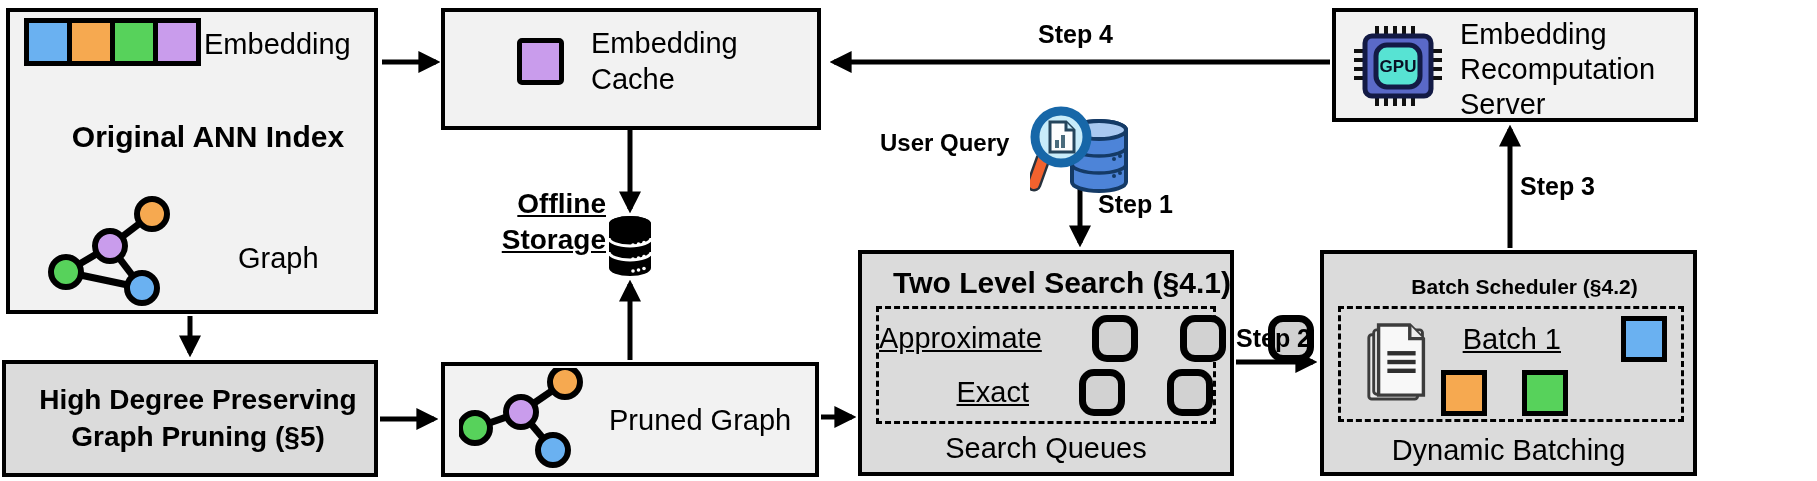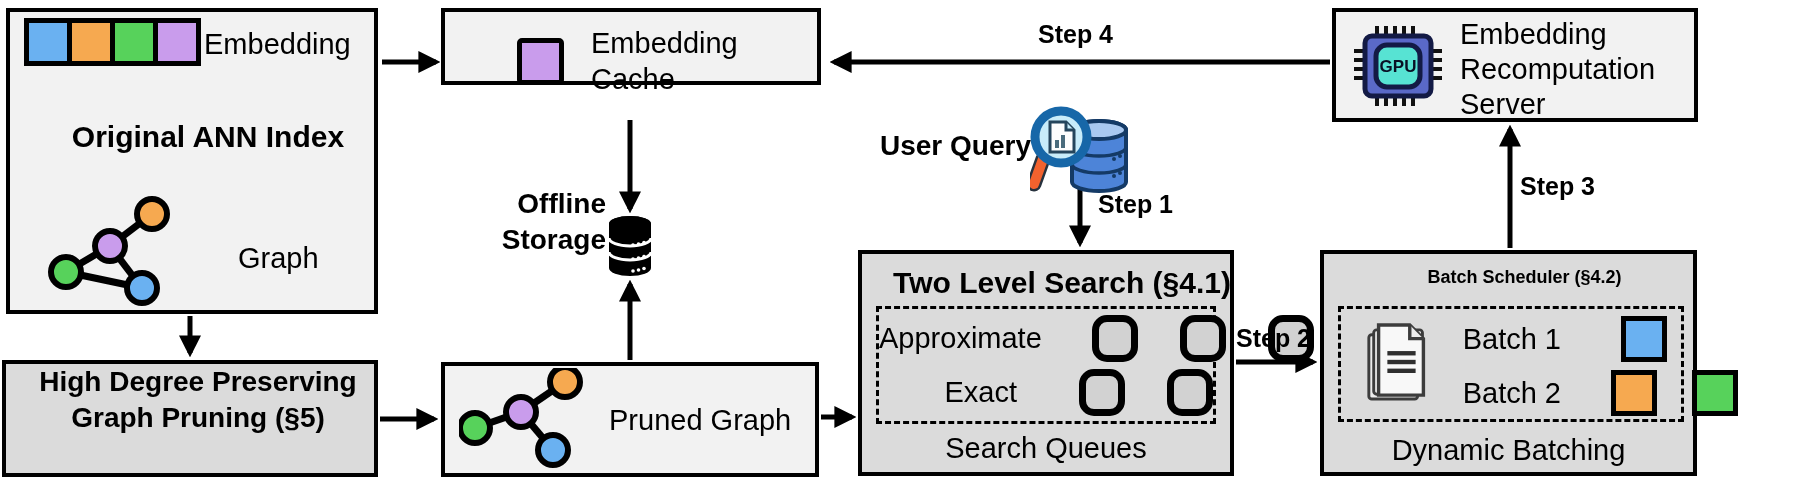--- a/index.html
+++ b/index.html
@@ -10,33 +10,33 @@
   .canvas{position:relative;width:1817px;height:481px;background:#fff;overflow:hidden;
           font-family:"Liberation Sans","DejaVu Sans",sans-serif;color:#000;}
   .arrows{position:absolute;left:0;top:0;z-index:1;}
   .box{position:absolute;border:4px solid #000;box-sizing:border-box;z-index:2;}
   .light{background:var(--boxlight);}
   .dark{background:var(--boxdark);}
   .lbl{position:absolute;font-size:29px;line-height:1.25;white-space:nowrap;z-index:3;}
   .wrap{white-space:normal;}
   .bold{font-weight:bold;margin-left:16px;}
   .center{text-align:center;}
-  .right{text-align:right;}
+  .right{text-align:right;text-decoration:underline;}
   .step{position:absolute;font-weight:bold;font-size:25px;white-space:nowrap;z-index:6;}
   .estrip{position:absolute;display:flex;gap:5px;padding:5px;background:#000;}
   .esq{width:38px;height:38px;}
   .csq{position:absolute;width:47px;height:47px;border:5px solid #000;border-radius:5px;
        background:var(--purple);box-sizing:border-box;}
   .dashed{position:absolute;border:3px dashed #000;box-sizing:border-box;}
   .row{position:absolute;display:flex;align-items:center;height:48px;gap:40px;}
   .qsq{width:46px;height:47px;border:7px solid #000;border-radius:15px;background:var(--qsq);
        box-sizing:border-box;margin-left:2px;flex:0 0 auto;}
   .bsq{width:46px;height:46px;border:5px solid #000;box-sizing:border-box;flex:0 0 auto;}
   .icon{position:absolute;z-index:3;}
-  .flexc{display:flex;align-items:flex-start;justify-content:center;height:100%;width:100%;}
+  .flexc{display:flex;align-items:center;justify-content:center;height:100%;width:100%;}
 </style>
 </head>
 <body>
 
 <div class="canvas">
 
   <svg class="arrows" width="1817" height="481" viewBox="0 0 1817 481">
     <defs>
       <marker id="ah" viewBox="0 0 10 10" refX="8" refY="5" markerWidth="4.4" markerHeight="4.4" orient="auto-start-reverse" markerUnits="strokeWidth">
         <path d="M0,0 L10,5 L0,10 Z" fill="#000"></path>
@@ -81,21 +81,21 @@
     </svg>
     <div class="lbl" style="left:228px;top:228px">Graph</div>
   </div>
 
   <div class="box dark" style="left:2px;top:360px;width:376px;height:117px">
     <div class="flexc">
       <div class="lbl wrap bold center" style="position:static;width:330px;font-size:28px;line-height:1.3">High Degree Preserving Graph Pruning (§5)</div>
     </div>
   </div>
 
-  <div class="box light" style="left:441px;top:8px;width:380px;height:77px">
+  <div class="box light" style="left:441px;top:8px;width:380px;height:122px">
     <div class="csq" style="left:72px;top:26px"></div>
     <div class="lbl wrap" style="left:146px;top:13px;width:210px">Embedding Cache</div>
   </div>
 
   <div class="lbl wrap bold right" style="left:458px;top:186px;width:132px;font-size:28px;line-height:1.3">Offline Storage</div>
   <svg class="icon" style="left:604px;top:214px" width="52" height="64" viewBox="0 0 52 64">
     <path d="M5,10 a21,8 0 0 1 42,0 v44 a21,8 0 0 1 -42,0 z" fill="#000"></path>
     <ellipse cx="26" cy="10" rx="21" ry="8" fill="#000"></ellipse>
     <path d="M5,24 a21,8 0 0 0 42,0" fill="none" stroke="#fff" stroke-width="3"></path>
     <path d="M5,38 a21,8 0 0 0 42,0" fill="none" stroke="#fff" stroke-width="3"></path>
@@ -122,21 +122,21 @@
       <g stroke="#000" stroke-width="6">
         <circle cx="16" cy="60" r="15" fill="var(--green)"></circle>
         <circle cx="62" cy="44" r="15" fill="var(--purple)"></circle>
         <circle cx="106" cy="14" r="15" fill="var(--orange)"></circle>
         <circle cx="94" cy="82" r="15" fill="var(--blue)"></circle>
       </g>
     </svg>
     <div class="lbl" style="left:164px;top:36px">Pruned Graph</div>
   </div>
 
-  <div class="lbl bold" style="left:864px;top:128px;font-size:28px;z-index:6">User Query</div>
+  <div class="lbl bold" style="left:864px;top:128px;font-size:24px;z-index:6">User Query</div>
   <svg class="icon" style="left:1030px;top:102px;z-index:6" width="104" height="100" viewBox="0 0 104 100">
     <g>
       <path d="M42,28 a27,9 0 0 1 54,0 v52 a27,9 0 0 1 -54,0 z" fill="#4D84D8" stroke="#143A66" stroke-width="4"></path>
       <path d="M42,45 a27,9 0 0 0 54,0" fill="none" stroke="#143A66" stroke-width="3.5"></path>
       <path d="M42,62 a27,9 0 0 0 54,0" fill="none" stroke="#143A66" stroke-width="3.5"></path>
       <ellipse cx="69" cy="28" rx="27" ry="9" fill="#A9C8F0" stroke="#143A66" stroke-width="4"></ellipse>
       <g fill="#143A66">
         <circle cx="84" cy="57" r="2"></circle>
           <circle cx="90" cy="54" r="2"></circle>
         <circle cx="84" cy="74" r="2"></circle>
@@ -159,48 +159,47 @@
   <div class="box dark" style="left:858px;top:250px;width:376px;height:226px">
     <div class="lbl bold center" style="left:0;top:10px;width:100%;font-size:30px">Two Level Search (§4.1)</div>
     <div class="dashed" style="left:14px;top:52px;width:340px;height:118px">
       <div class="row" style="left:0;top:5px;width:100%">
         <div class="lbl right" style="position:static;width:186px;margin-right:8px">Approximate</div>
         <div class="qsq"></div>
         <div class="qsq"></div>
         <div class="qsq"></div>
       </div>
       <div class="row" style="left:0;top:59px;width:100%">
-        <div class="lbl right" style="position:static;width:186px;margin-right:20px">Exact</div>
+        <div class="lbl right" style="position:static;width:186px;margin-right:8px">Exact</div>
         <div class="qsq"></div>
         <div class="qsq"></div>
       </div>
     </div>
     <div class="lbl center" style="left:0;top:176px;width:100%">Search Queues</div>
   </div>
 
   <div class="box dark" style="left:1320px;top:250px;width:377px;height:226px">
-    <div class="lbl bold center" style="left:0;top:12px;width:100%;font-size:18px">Batch Scheduler (§4.2)</div>
+    <div class="lbl bold center" style="left:0;top:20px;width:100%;font-size:21px">Batch Scheduler (§4.2)</div>
     <div class="dashed" style="left:14px;top:52px;width:346px;height:116px">
       <svg class="icon" style="left:22px;top:10px" width="76" height="88" viewBox="0 0 78 90">
         <rect x="6" y="16" width="50" height="66" rx="3" fill="#ECECEC" stroke="#3C3C3C" stroke-width="3"></rect>
         <rect x="11" y="11" width="50" height="66" rx="3" fill="#F2F2F2" stroke="#3C3C3C" stroke-width="3"></rect>
         <path d="M16,6 h32 l14,14 v58 h-46 z" fill="#F8F8F8" stroke="#3C3C3C" stroke-width="3.5"></path>
         <path d="M48,6 v14 h14" fill="#ECECEC" stroke="#3C3C3C" stroke-width="3.5"></path>
         <g stroke="#2F2F2F" stroke-width="4.5">
           <line x1="25" y1="35" x2="54" y2="35"></line>
           <line x1="25" y1="44" x2="54" y2="44"></line>
           <line x1="25" y1="53" x2="54" y2="53"></line>
         </g>
       </svg>
       <div class="row" style="left:100px;top:6px">
         <div class="lbl right" style="position:static;width:120px;margin-right:20px">Batch 1</div>
         <div class="bsq" style="background:var(--blue)"></div>
       </div>
       <div class="row" style="left:100px;top:60px">
-        <div class="lbl right" style="position:static;width:120px;margin-right:10px">Batch 2</div>
         <div class="bsq" style="background:var(--orange)"></div>
         <div class="bsq" style="background:var(--green);margin-left:-5px"></div>
       </div>
     </div>
     <div class="lbl center" style="left:0;top:178px;width:100%">Dynamic Batching</div>
   </div>
 
   <div class="box light" style="left:1332px;top:8px;width:366px;height:114px">
     <svg class="icon" style="left:14px;top:14px" width="96" height="80" viewBox="0 0 94 80">
       <g stroke="#111" stroke-width="4">

